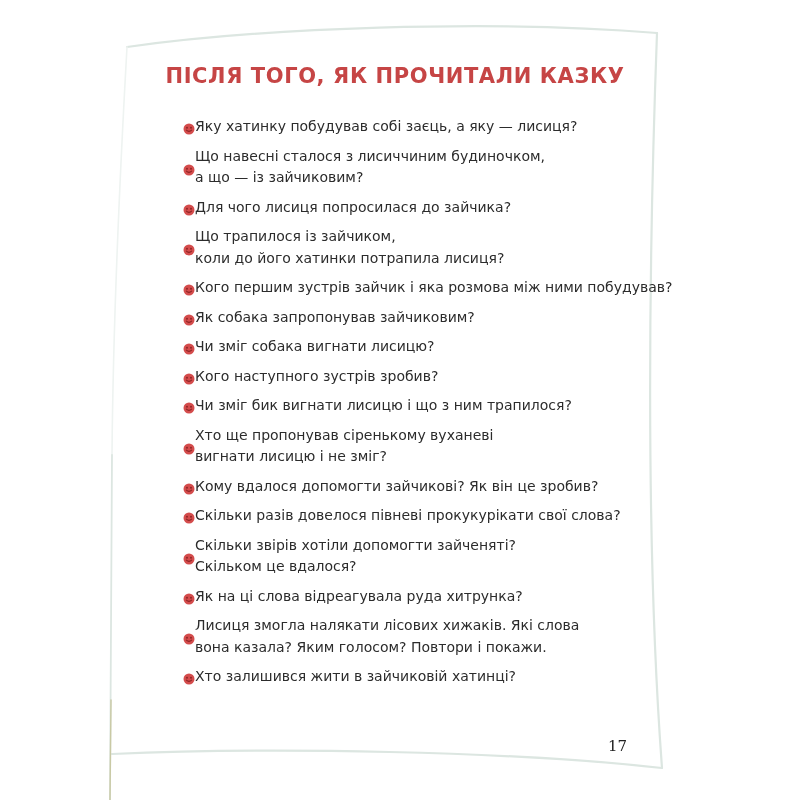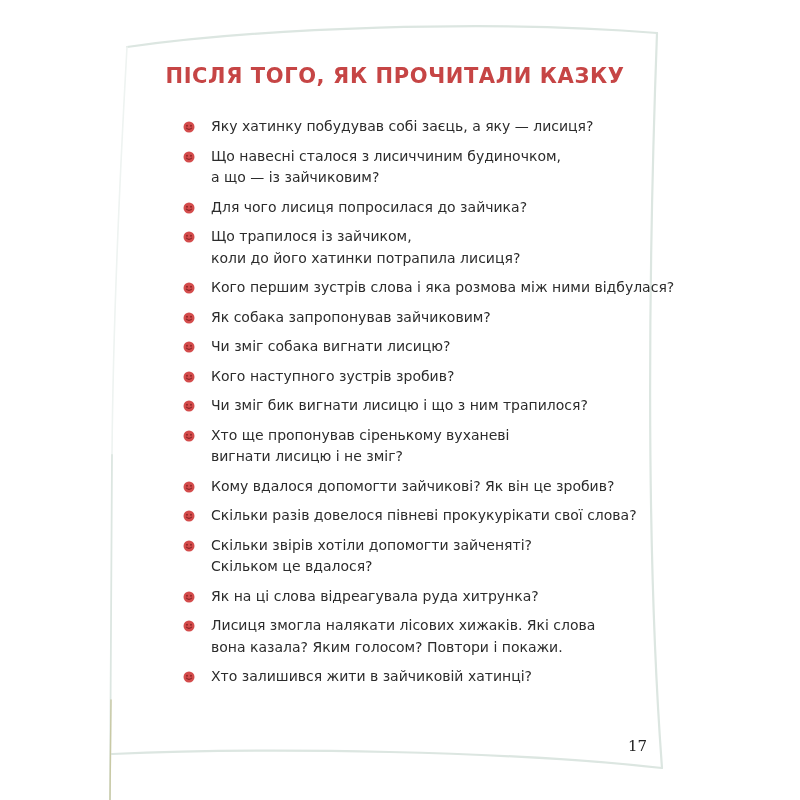--- a/index.html
+++ b/index.html
@@ -40,39 +40,39 @@
     position: absolute;
     left: 183px;
     top: 116px;
     width: 500px;
     margin: 0;
     padding: 0;
     list-style: none;
   }
   .questions li {
     display: flex;
-    align-items: flex-start;
-    gap: 16px;
+    align-items: center;
+    gap: 0;
     margin-bottom: 8px;
   }
   .bullet {
     flex: 0 0 12px;
     width: 12px;
     height: 12px;
     margin-top: 5px;
   }
   .q-text {
     font-size: 14px;
     line-height: 21.5px;
     color: #2c2c2c;
     white-space: nowrap;
   }
   .page-number {
     position: absolute;
-    left: 628px;
+    left: 608px;
     top: 737px;
     font-family: "DejaVu Serif", "Liberation Serif", serif;
     font-size: 15px;
     color: #222222;
   }
 </style>
 </head>
 <body>
 
 <div class="page">
@@ -129,21 +129,21 @@
     <div class="q-text">Що трапилося із зайчиком,<br>коли до його хатинки потрапила лисиця?</div>
   </li>
 
   <li>
     <svg class="bullet" viewBox="0 0 12 12" xmlns="http://www.w3.org/2000/svg">
       <circle cx="6" cy="6" r="5.5" fill="#d44c4c"></circle>
       <circle cx="4" cy="4.7" r="0.95" fill="#8c2424"></circle>
       <circle cx="8" cy="4.7" r="0.95" fill="#8c2424"></circle>
       <path d="M 3.4 7.2 Q 6 9.6 8.6 7.2" fill="none" stroke="#8c2424" stroke-width="1.1" stroke-linecap="round"></path>
     </svg>
-    <div class="q-text">Кого першим зустрів слова і яка розмова між ними відбулася?</div>
+    <div class="q-text">Кого першим зустрів зайчик і яка розмова між ними побудував?</div>
   </li>
 
   <li>
     <svg class="bullet" viewBox="0 0 12 12" xmlns="http://www.w3.org/2000/svg">
       <circle cx="6" cy="6" r="5.5" fill="#d44c4c"></circle>
       <circle cx="4" cy="4.7" r="0.95" fill="#8c2424"></circle>
       <circle cx="8" cy="4.7" r="0.95" fill="#8c2424"></circle>
       <path d="M 3.4 7.2 Q 6 9.6 8.6 7.2" fill="none" stroke="#8c2424" stroke-width="1.1" stroke-linecap="round"></path>
     </svg>
     <div class="q-text">Як собака запропонував зайчиковим?</div>

